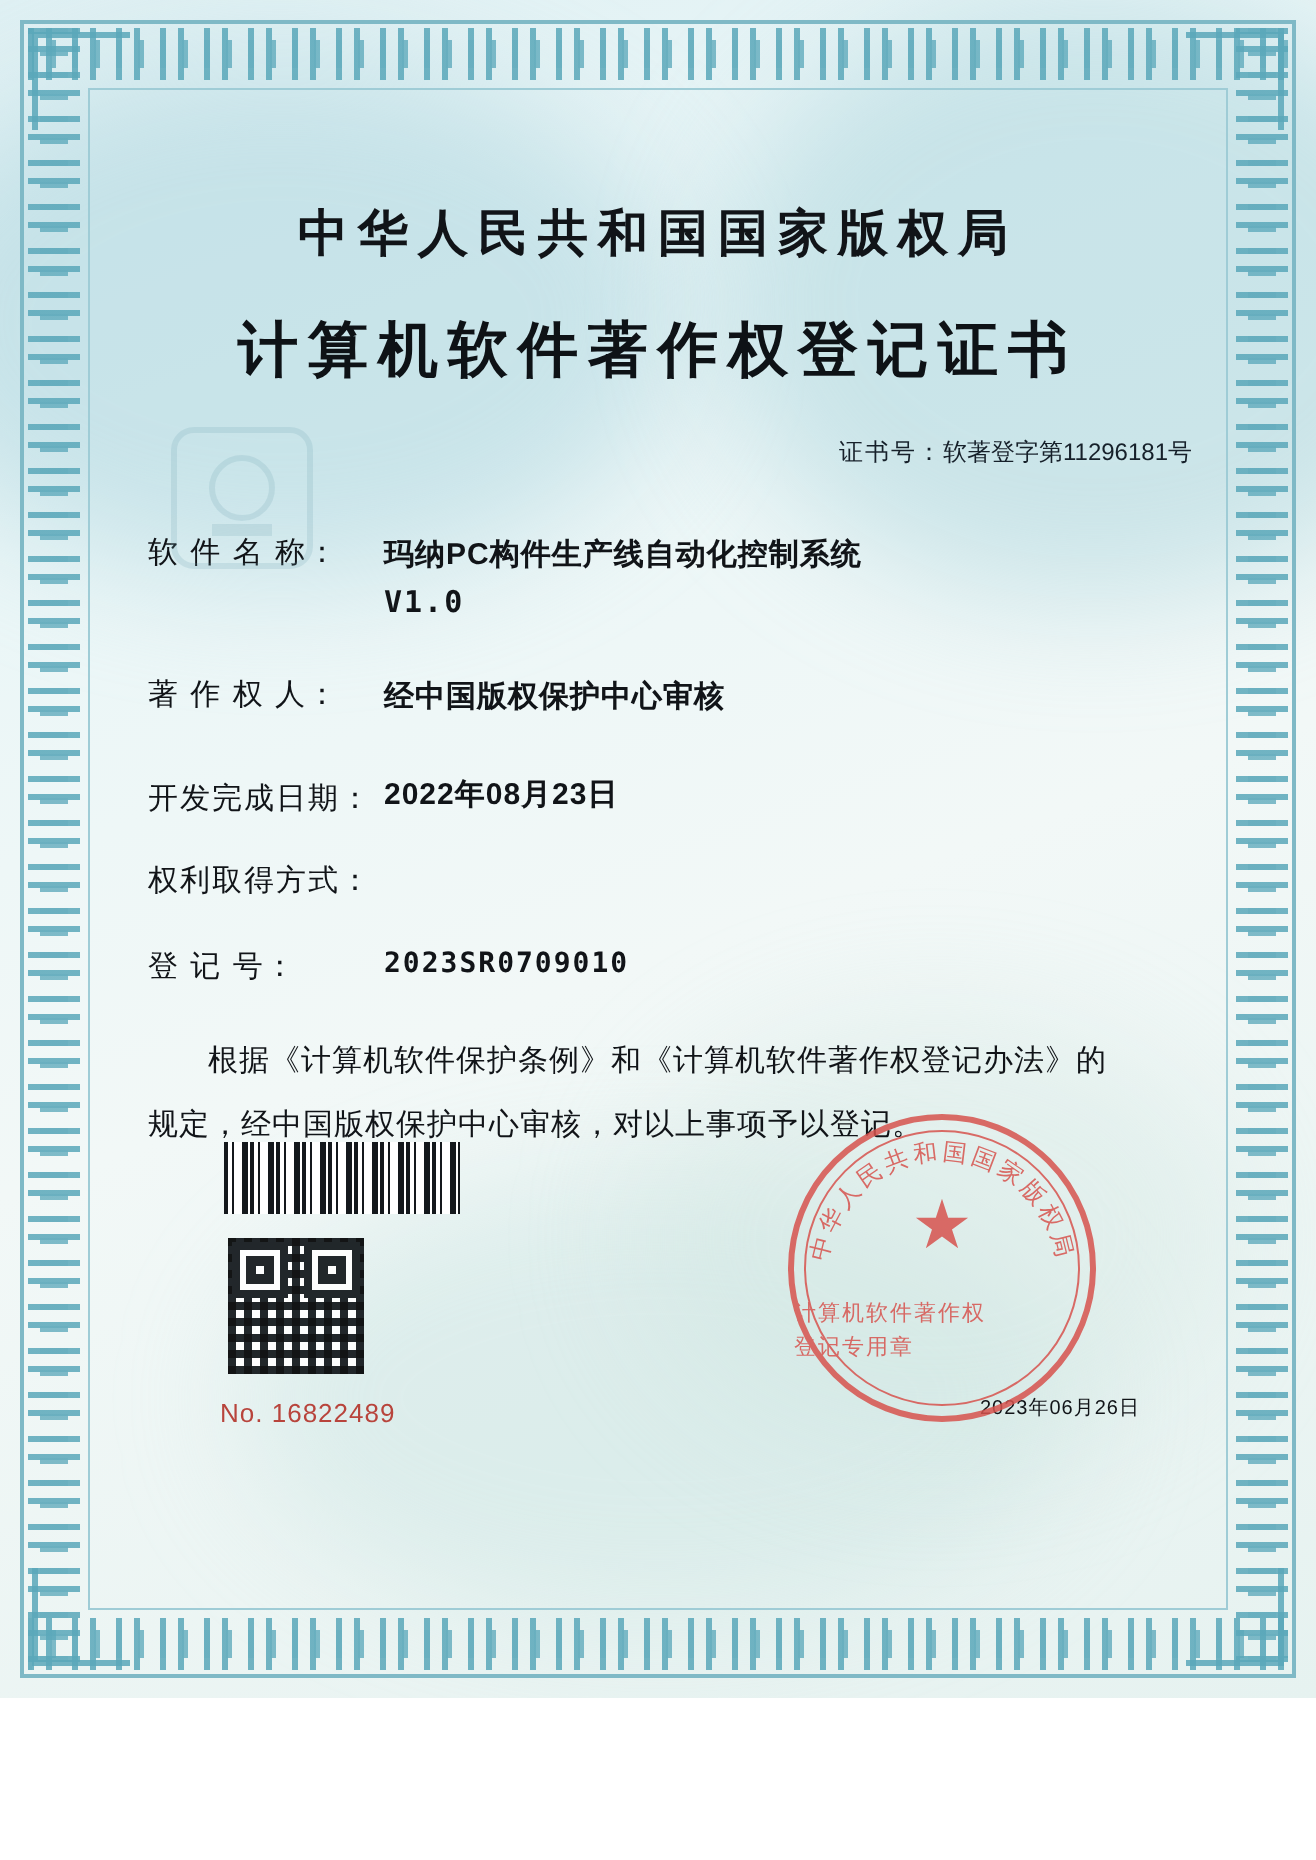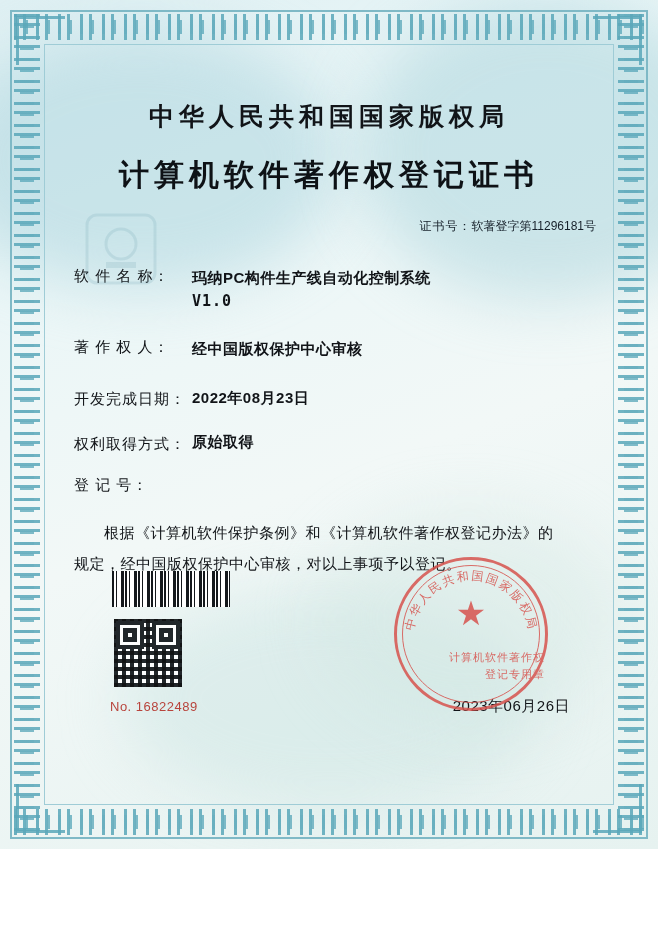--- a/index.html
+++ b/index.html
@@ -250,21 +250,21 @@
     font-size: 13px;
     color: #b8443c;
     letter-spacing: 0.5px;
   }
   .no-line .no-prefix { color: #b8443c; }
 
   .issue-date {
     position: absolute;
     right: 36px;
     top: 126px;
-    font-size: 15px;
+    font-size: 10px;
     color: #111418;
     letter-spacing: 0.5px;
   }
 
   .seal {
     position: absolute;
     right: 58px;
     top: -14px;
     width: 148px;
     height: 148px;
@@ -285,21 +285,21 @@
     top: 36px;
     transform: translateX(-50%);
     font-size: 34px;
     line-height: 1;
     color: #d7534e;
   }
   .seal .bottom-text {
     position: absolute;
     left: 0; right: 0;
     bottom: 26px;
-    text-align: right;
+    text-align: left;
     font-size: 11px;
     line-height: 1.5;
     letter-spacing: 1px;
   }
   .seal svg { position: absolute; left: 0; top: 0; }
 </style>
 </head>
 <body>
 
 <div class="page">
@@ -354,26 +354,26 @@
       </div>
 
       <div class="field-row tight">
         <div class="f-label">开发完成日期：</div>
         <div class="f-value">2022年08月23日</div>
       </div>
 
 
       <div class="field-row tight">
         <div class="f-label">权利取得方式：</div>
-        <div class="f-value">原始取得</div>
       </div>
 
 
       <div class="field-row tight">
         <div class="f-label spaced">登 记 号：</div>
+        <div class="f-value mono">2023SR0709010</div>
       </div>
 
     </div>
 
     <div class="statement">
       <span class="indent">根据《计算机软件保护条例》和《计算机软件著作权登记办法》的</span>
       <span>规定，经中国版权保护中心审核，对以上事项予以登记。</span>
     </div>
 
     <div class="bottom">

